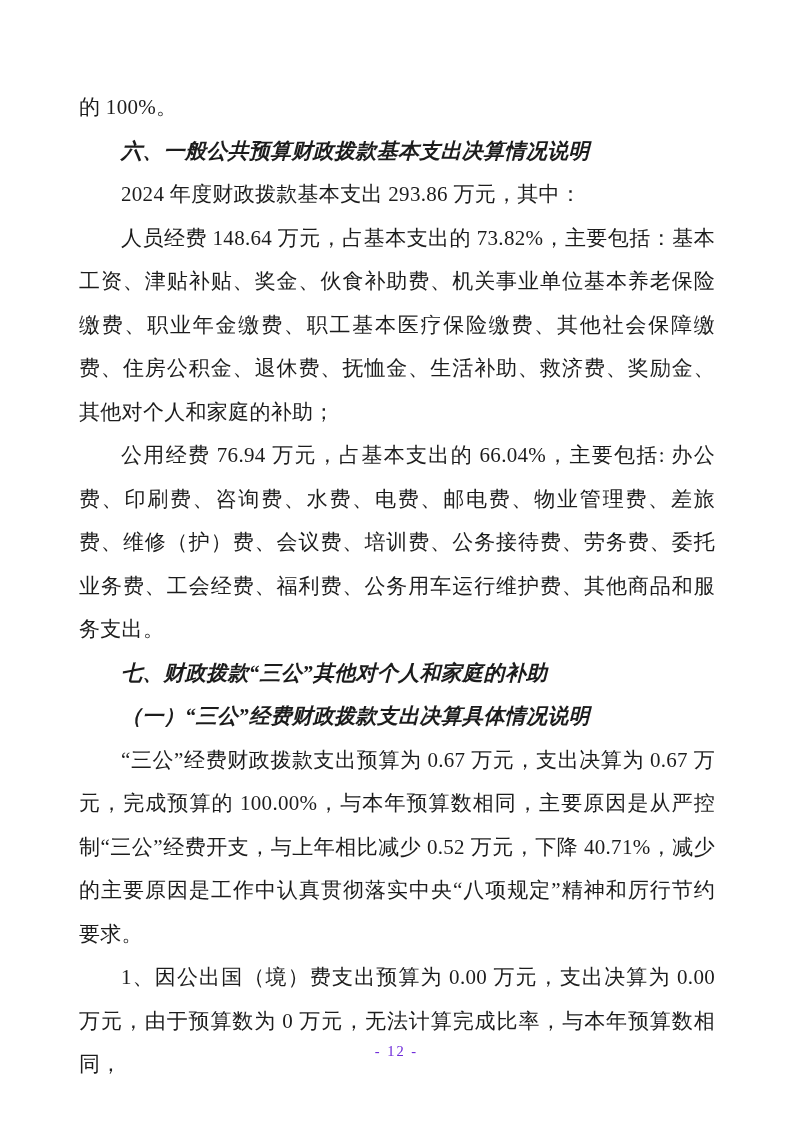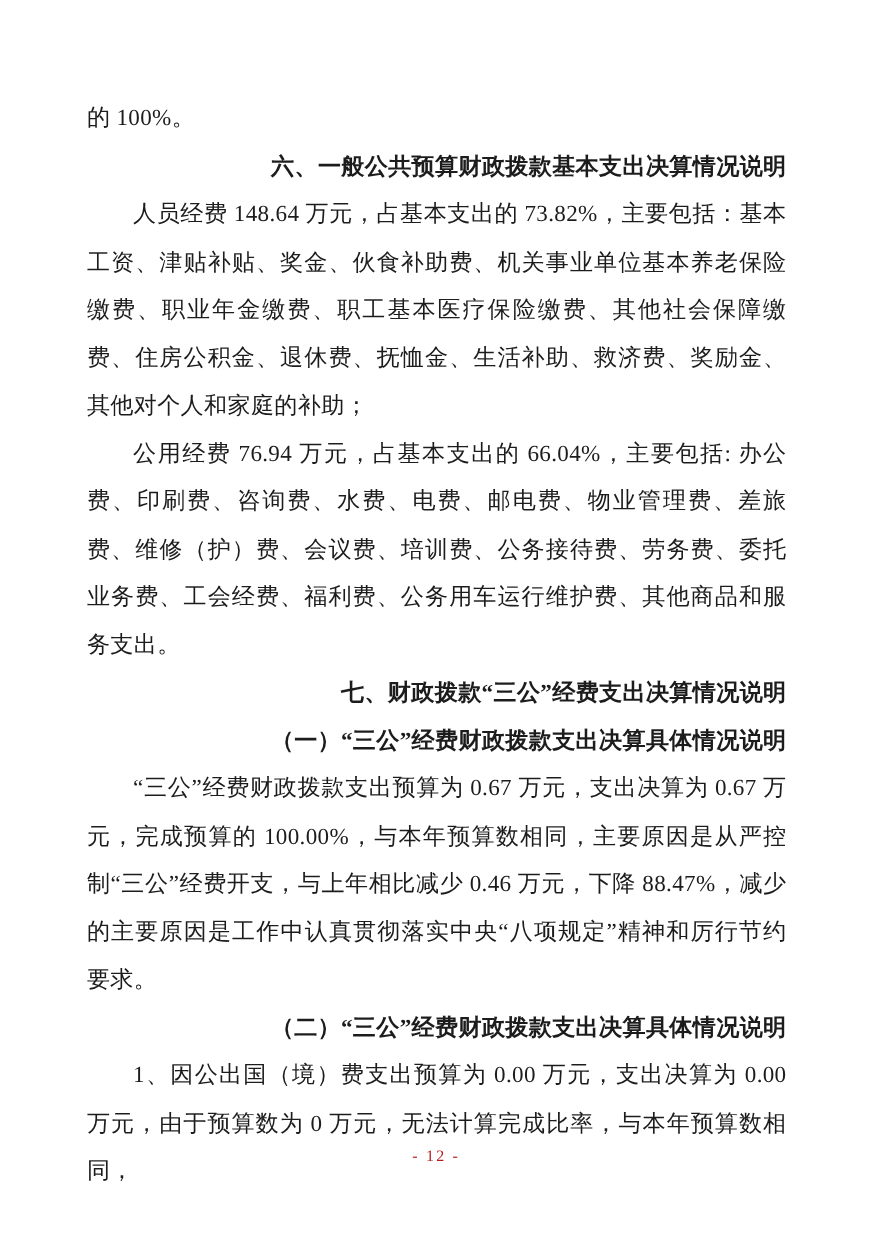--- a/index.html
+++ b/index.html
@@ -32,43 +32,44 @@
     text-indent: 2em;
     letter-spacing: 0.3px;
     word-break: break-all;
   }
   .content p.continuation {
     text-indent: 0;
   }
   .content p.heading1,
   .content p.heading2 {
     font-weight: bold;
-    text-align: right;
+    text-align: left;
+    font-style: italic;
   }
   .page-footer {
     position: absolute;
     left: 0;
     width: 100%;
     bottom: 62px;
     text-align: center;
     font-size: 14.5px;
     letter-spacing: 2px;
-    color: #b91c1c;
+    color: #6d28d9;
   }
 </style>
 </head>
 <body>
 
 <div class="page">
   <div class="content">
 
   <p class="continuation">的 100%。</p>
       <p class="heading1">六、一般公共预算财政拨款基本支出决算情况说明</p>
+      <p class="body">2024 年度财政拨款基本支出 293.86 万元，其中：</p>
       <p class="body">人员经费 148.64 万元，占基本支出的 73.82%，主要包括：基本工资、津贴补贴、奖金、伙食补助费、机关事业单位基本养老保险缴费、职业年金缴费、职工基本医疗保险缴费、其他社会保障缴费、住房公积金、退休费、抚恤金、生活补助、救济费、奖励金、其他对个人和家庭的补助；</p>
       <p class="body">公用经费 76.94 万元，占基本支出的 66.04%，主要包括: 办公费、印刷费、咨询费、水费、电费、邮电费、物业管理费、差旅费、维修（护）费、会议费、培训费、公务接待费、劳务费、委托业务费、工会经费、福利费、公务用车运行维护费、其他商品和服务支出。</p>
-      <p class="heading1">七、财政拨款“三公”经费支出决算情况说明</p>
+      <p class="heading1">七、财政拨款“三公”其他对个人和家庭的补助</p>
       <p class="heading2">（一）“三公”经费财政拨款支出决算具体情况说明</p>
-      <p class="body">“三公”经费财政拨款支出预算为 0.67 万元，支出决算为 0.67 万元，完成预算的 100.00%，与本年预算数相同，主要原因是从严控制“三公”经费开支，与上年相比减少 0.46 万元，下降 88.47%，减少的主要原因是工作中认真贯彻落实中央“八项规定”精神和厉行节约要求。</p>
-      <p class="heading2">（二）“三公”经费财政拨款支出决算具体情况说明</p>
+      <p class="body">“三公”经费财政拨款支出预算为 0.67 万元，支出决算为 0.67 万元，完成预算的 100.00%，与本年预算数相同，主要原因是从严控制“三公”经费开支，与上年相比减少 0.52 万元，下降 40.71%，减少的主要原因是工作中认真贯彻落实中央“八项规定”精神和厉行节约要求。</p>
       <p class="body">1、因公出国（境）费支出预算为 0.00 万元，支出决算为 0.00 万元，由于预算数为 0 万元，无法计算完成比率，与本年预算数相同，</p>
     </div>
   <div class="page-footer">- 12 -</div>
 </div>
 
 </body></html>

